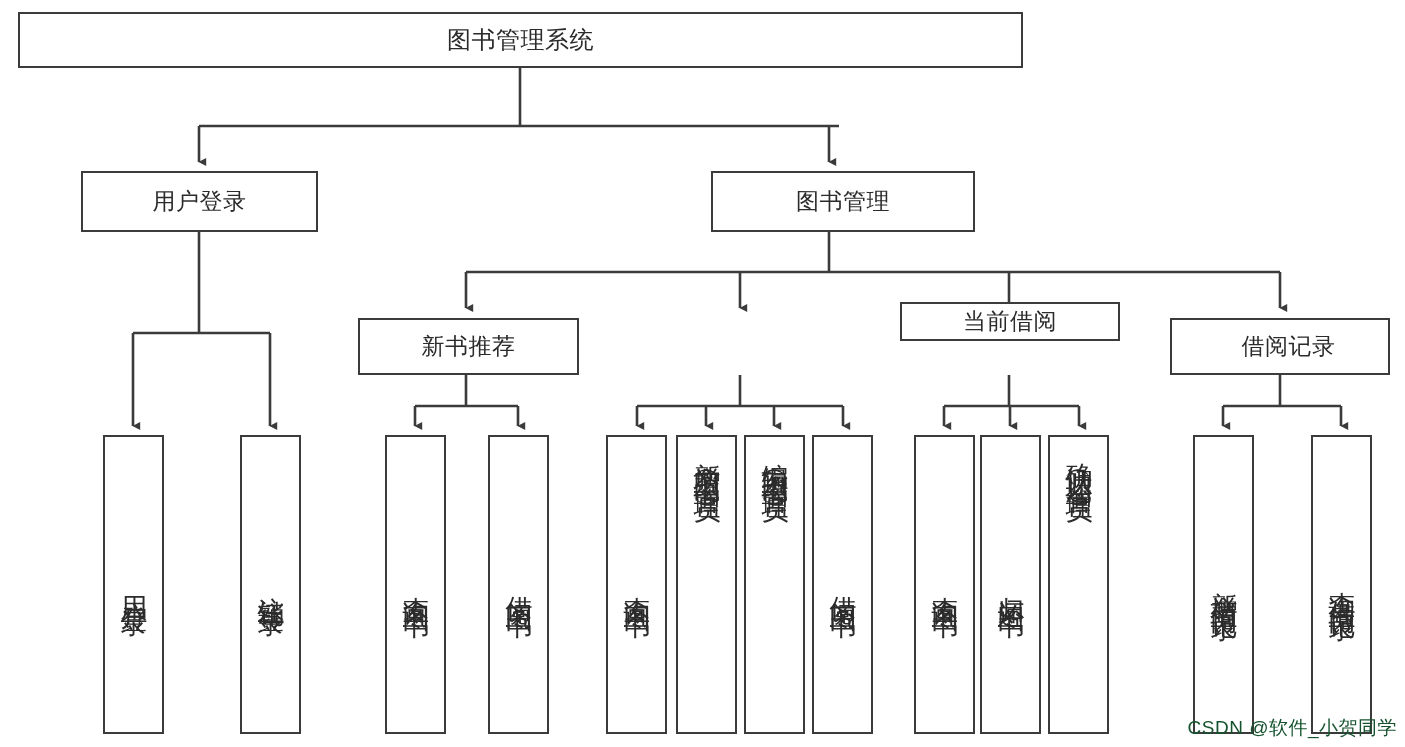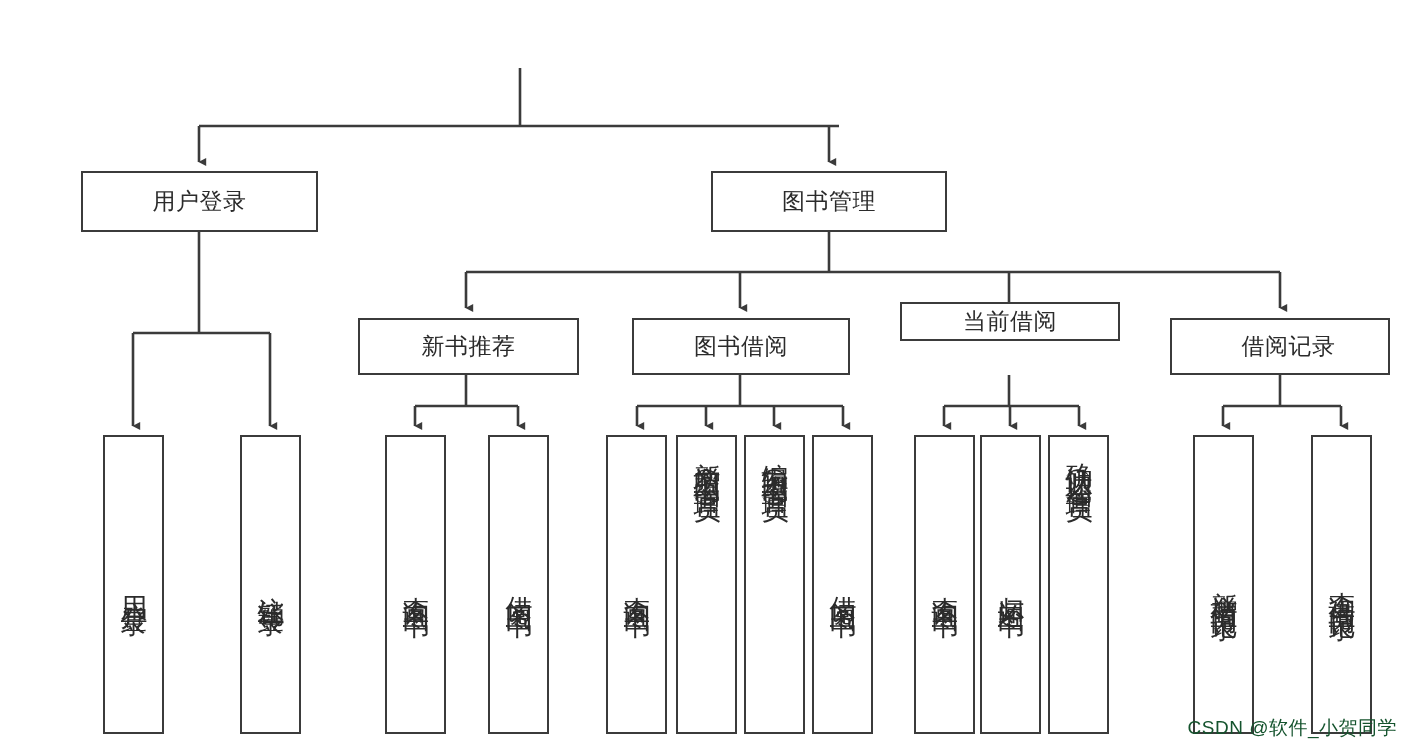--- a/index.html
+++ b/index.html
@@ -119,36 +119,36 @@
       <path d="M1010,406 L1010,426" marker-end="url(#arw)"></path>
       <path d="M1079,406 L1079,426" marker-end="url(#arw)"></path>
 
       <path d="M1280,375 L1280,406"></path>
       <path d="M1223,406 L1341,406"></path>
       <path d="M1223,406 L1223,426" marker-end="url(#arw)"></path>
       <path d="M1341,406 L1341,426" marker-end="url(#arw)"></path>
     </g>
   </svg>
 
+  <div class="node h root" style="left:18px;top:12px;width:1005px;height:56px;">
+    <span class="label">图书管理系统</span>
+  </div>
 
   <div class="node h" style="left:81px;top:171px;width:237px;height:61px;">
     <span class="label">用户登录</span>
   </div>
 
-  <div class="node h" style="left:711px;top:171px;width:236px;height:61px;">
+  <div class="node h" style="left:711px;top:171px;width:264px;height:61px;">
     <span class="label">图书管理</span>
   </div>
 
   <div class="node h" style="left:358px;top:318px;width:221px;height:57px;">
     <span class="label">新书推荐</span>
   </div>
 
-  <div class="node h" style="left:632px;top:318px;width:218px;height:57px;">
-    <span class="label">图书借阅</span>
-  </div>
 
   <div class="node h" style="left:900px;top:302px;width:220px;height:39px;">
     <span class="label">当前借阅</span>
   </div>
 
   <div class="node h" style="left:1170px;top:318px;width:220px;height:57px;padding-left:17px;">
     <span class="label">借阅记录</span>
   </div>
 
   <div class="node v center" style="left:103px;top:435px;width:61px;height:299px;">

